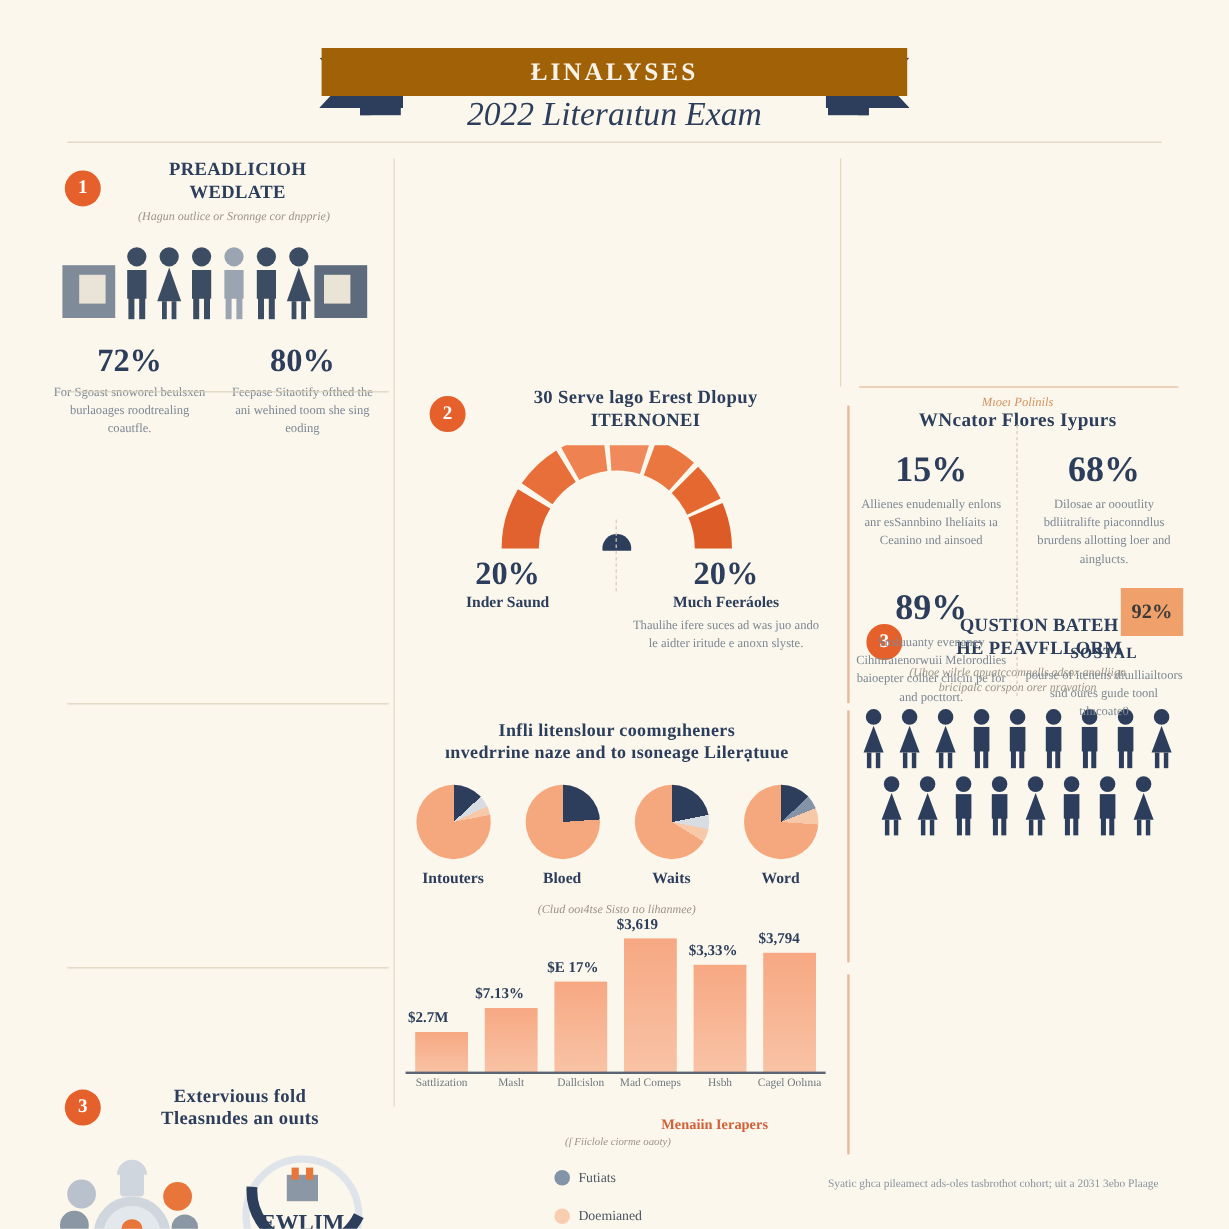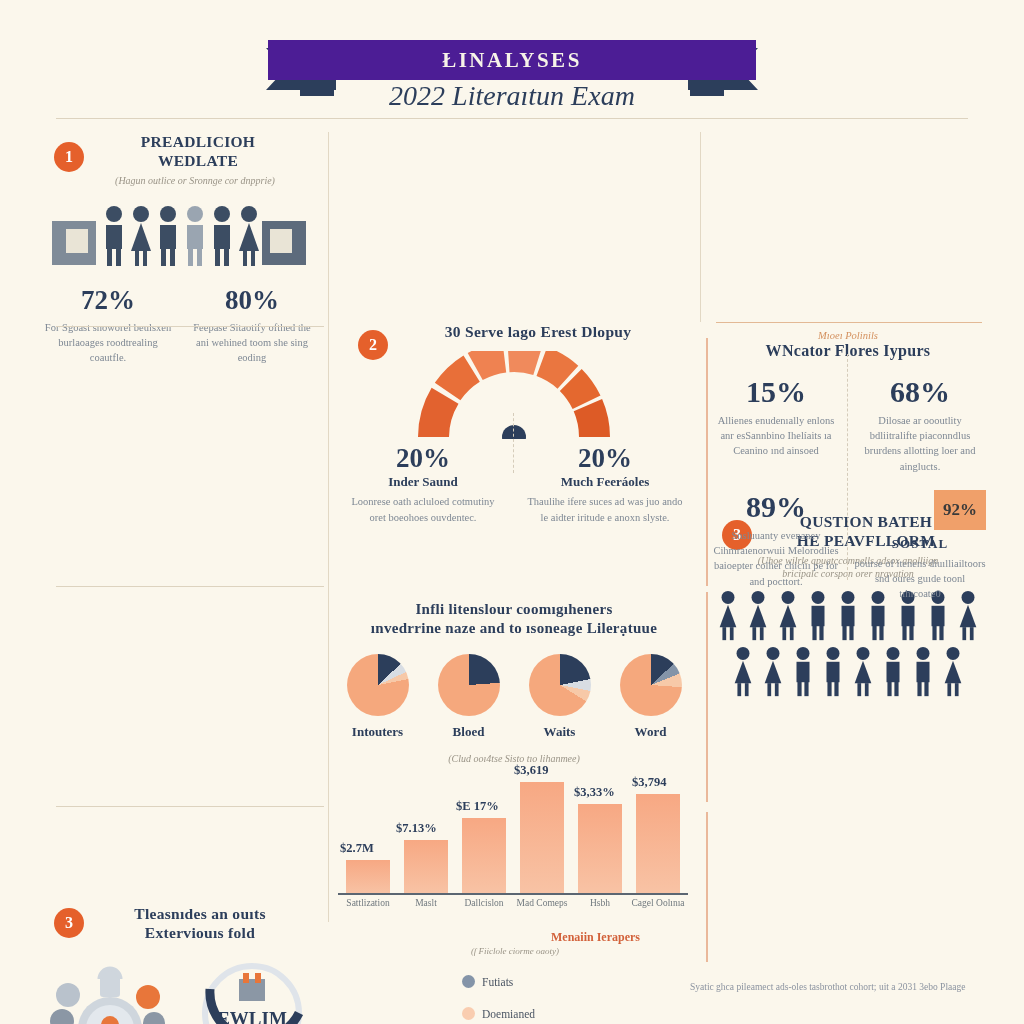--- a/index.html
+++ b/index.html
@@ -8,21 +8,21 @@
     background: #fbf7ec;
     font-family: "Liberation Serif", serif;
     overflow: hidden;
     position: relative;
   }
   .page { width: 1024px; height: 1024px; position: relative; }
 
   
   .banner-wrap { position: absolute; top: 18px; left: 0; width: 1024px; height: 96px; }
   .ribbon { position: absolute; left: 268px; top: 22px; width: 488px; height: 40px;
-            background: #4c1d95; display: flex; align-items: center; justify-content: center; }
+            background: #a16207; display: flex; align-items: center; justify-content: center; }
   .ribbon-title { color: #f7f3e8; font-size: 21px; letter-spacing: 2.5px; font-weight: bold;
                   font-family: "Liberation Serif", serif; }
   .tail { position: absolute; top: 30px; width: 0; height: 0; }
   .tail-l { left: 266px; width: 70px; height: 42px; background: #2c3e5b;
             clip-path: polygon(100% 0, 100% 100%, 0 100%, 28% 50%, 0 0); }
   .tail-r { left: 688px; width: 70px; height: 42px; background: #2c3e5b;
             clip-path: polygon(0 0, 100% 0, 72% 50%, 100% 100%, 0 100%); }
   .fold-l { position: absolute; left: 300px; top: 26px; width: 34px; height: 52px;
             border-left: 9px solid #2c3e5b; border-bottom: 9px solid #2c3e5b; }
   .fold-r { position: absolute; left: 690px; top: 26px; width: 34px; height: 52px;
@@ -161,20 +161,21 @@
       <div style="flex:1; padding:0 8px;">
         <div class="stat-num">80%</div>
         <div class="stat-cap">Feepase Sitaotify ofthed the ani wehined toom she sing eoding</div>
       </div>
     </div>
   </div>
 
   <div class="col colM sec" style="top:132px; height:190px;">
     <div class="badge" style="left:26px; top:8px;">2</div>
     <div class="sec-title" style="padding-left:48px;">30 Serve lago Erest Dlopuy</div>
+    <div class="sec-title" style="padding-left:48px;">ITERNONEI</div>
 
     <div style="position:relative; height:88px; margin-top:10px;">
       <svg width="364" height="88" viewBox="0 0 364 88">
         <g transform="translate(182,86)">
           <path d="M -96 0 A 96 96 0 0 1 -82.4 -49.3 L -55.5 -33.2 A 65 65 0 0 0 -65 0 Z" fill="#e2622f"></path>
           <path d="M -79.2 -54.2 A 96 96 0 0 1 -50.5 -81.6 L -34.2 -55.3 A 65 65 0 0 0 -53.6 -36.7 Z" fill="#e86f39"></path>
           <path d="M -46.3 -84 A 96 96 0 0 1 -11.5 -95.3 L -7.8 -64.5 A 65 65 0 0 0 -31.3 -56.9 Z" fill="#ef8251"></path>
           <path d="M -6.6 -95.8 A 96 96 0 0 1 28.5 -91.6 L 19.3 -62.0 A 65 65 0 0 0 -4.5 -64.8 Z" fill="#f08a5c"></path>
           <path d="M 33.2 -90.1 A 96 96 0 0 1 64.3 -71.3 L 43.5 -48.3 A 65 65 0 0 0 22.5 -60.9 Z" fill="#ea7640"></path>
           <path d="M 67.7 -68.1 A 96 96 0 0 1 86.5 -41.5 L 58.6 -28.1 A 65 65 0 0 0 45.8 -46.1 Z" fill="#e4682f"></path>
@@ -182,21 +183,20 @@
           <circle cx="0" cy="0" r="12" fill="#2c3e5b"></circle>
         </g>
       </svg>
       <div style="position:absolute; left:181px; top:62px; width:1px; height:60px; border-left:1px dashed #d5ccba;"></div>
     </div>
 
     <div style="display:flex; margin-top:4px;">
       <div style="flex:1; padding:0 12px;">
         <div class="stat-num">20%</div>
         <div class="stat-label">Inder Saund</div>
-        <div class="stat-cap">Loonrese oath acluloed cotmutiny oret boeohoes ouvdentec.</div>
       </div>
       <div style="flex:1; padding:0 12px;">
         <div class="stat-num">20%</div>
         <div class="stat-label">Much Feeráoles</div>
         <div class="stat-cap">Thaulihe ifere suces ad was juo ando le aidter iritude e anoxn slyste.</div>
       </div>
     </div>
   </div>
 
   <div class="col colR sec" style="top:132px; height:190px;">
@@ -345,22 +345,22 @@
         </div>
         <div class="stat-label" style="margin-top:6px; letter-spacing:1px;">SOSTAL</div>
         <div class="stat-cap">pourse of itenens diuılliailtoors snd oures guıde toonl tıhıcoate0</div>
       </div>
     </div>
     <div style="position:absolute; left:143px; top:24px; width:1px; height:226px; border-left:1px dashed #d5ccba;"></div>
   </div>
 
   <div class="col colL sec" style="top:334px; height:248px;">
     <div class="badge" style="left:18px; top:4px;">3</div>
+    <div class="sec-title" style="padding-left:40px;">Exterviouıs fold</div>
     <div class="sec-title" style="padding-left:40px;">Tleasnıdes an ouıts</div>
-    <div class="sec-title" style="padding-left:40px;">Exterviouıs fold</div>
 
     <div style="display:flex; margin-top:16px;">
       <div style="flex:1; display:flex; justify-content:center;">
         <svg width="120" height="108" viewBox="0 0 120 108">
           <circle cx="62" cy="70" r="32" fill="#cfd6dd"></circle>
           <circle cx="62" cy="70" r="24" fill="#e3e8ed"></circle>
           <rect x="52" y="12" width="20" height="26" rx="3" fill="#cfd6dd"></rect>
           <path d="M52 20 a10 10 0 0 1 20 0" fill="none" stroke="#cfd6dd" stroke-width="5"></path>
           <circle cx="62" cy="66" r="9" fill="#e8763a"></circle>
           <circle cx="20" cy="36" r="12" fill="#b9c2cc"></circle>

